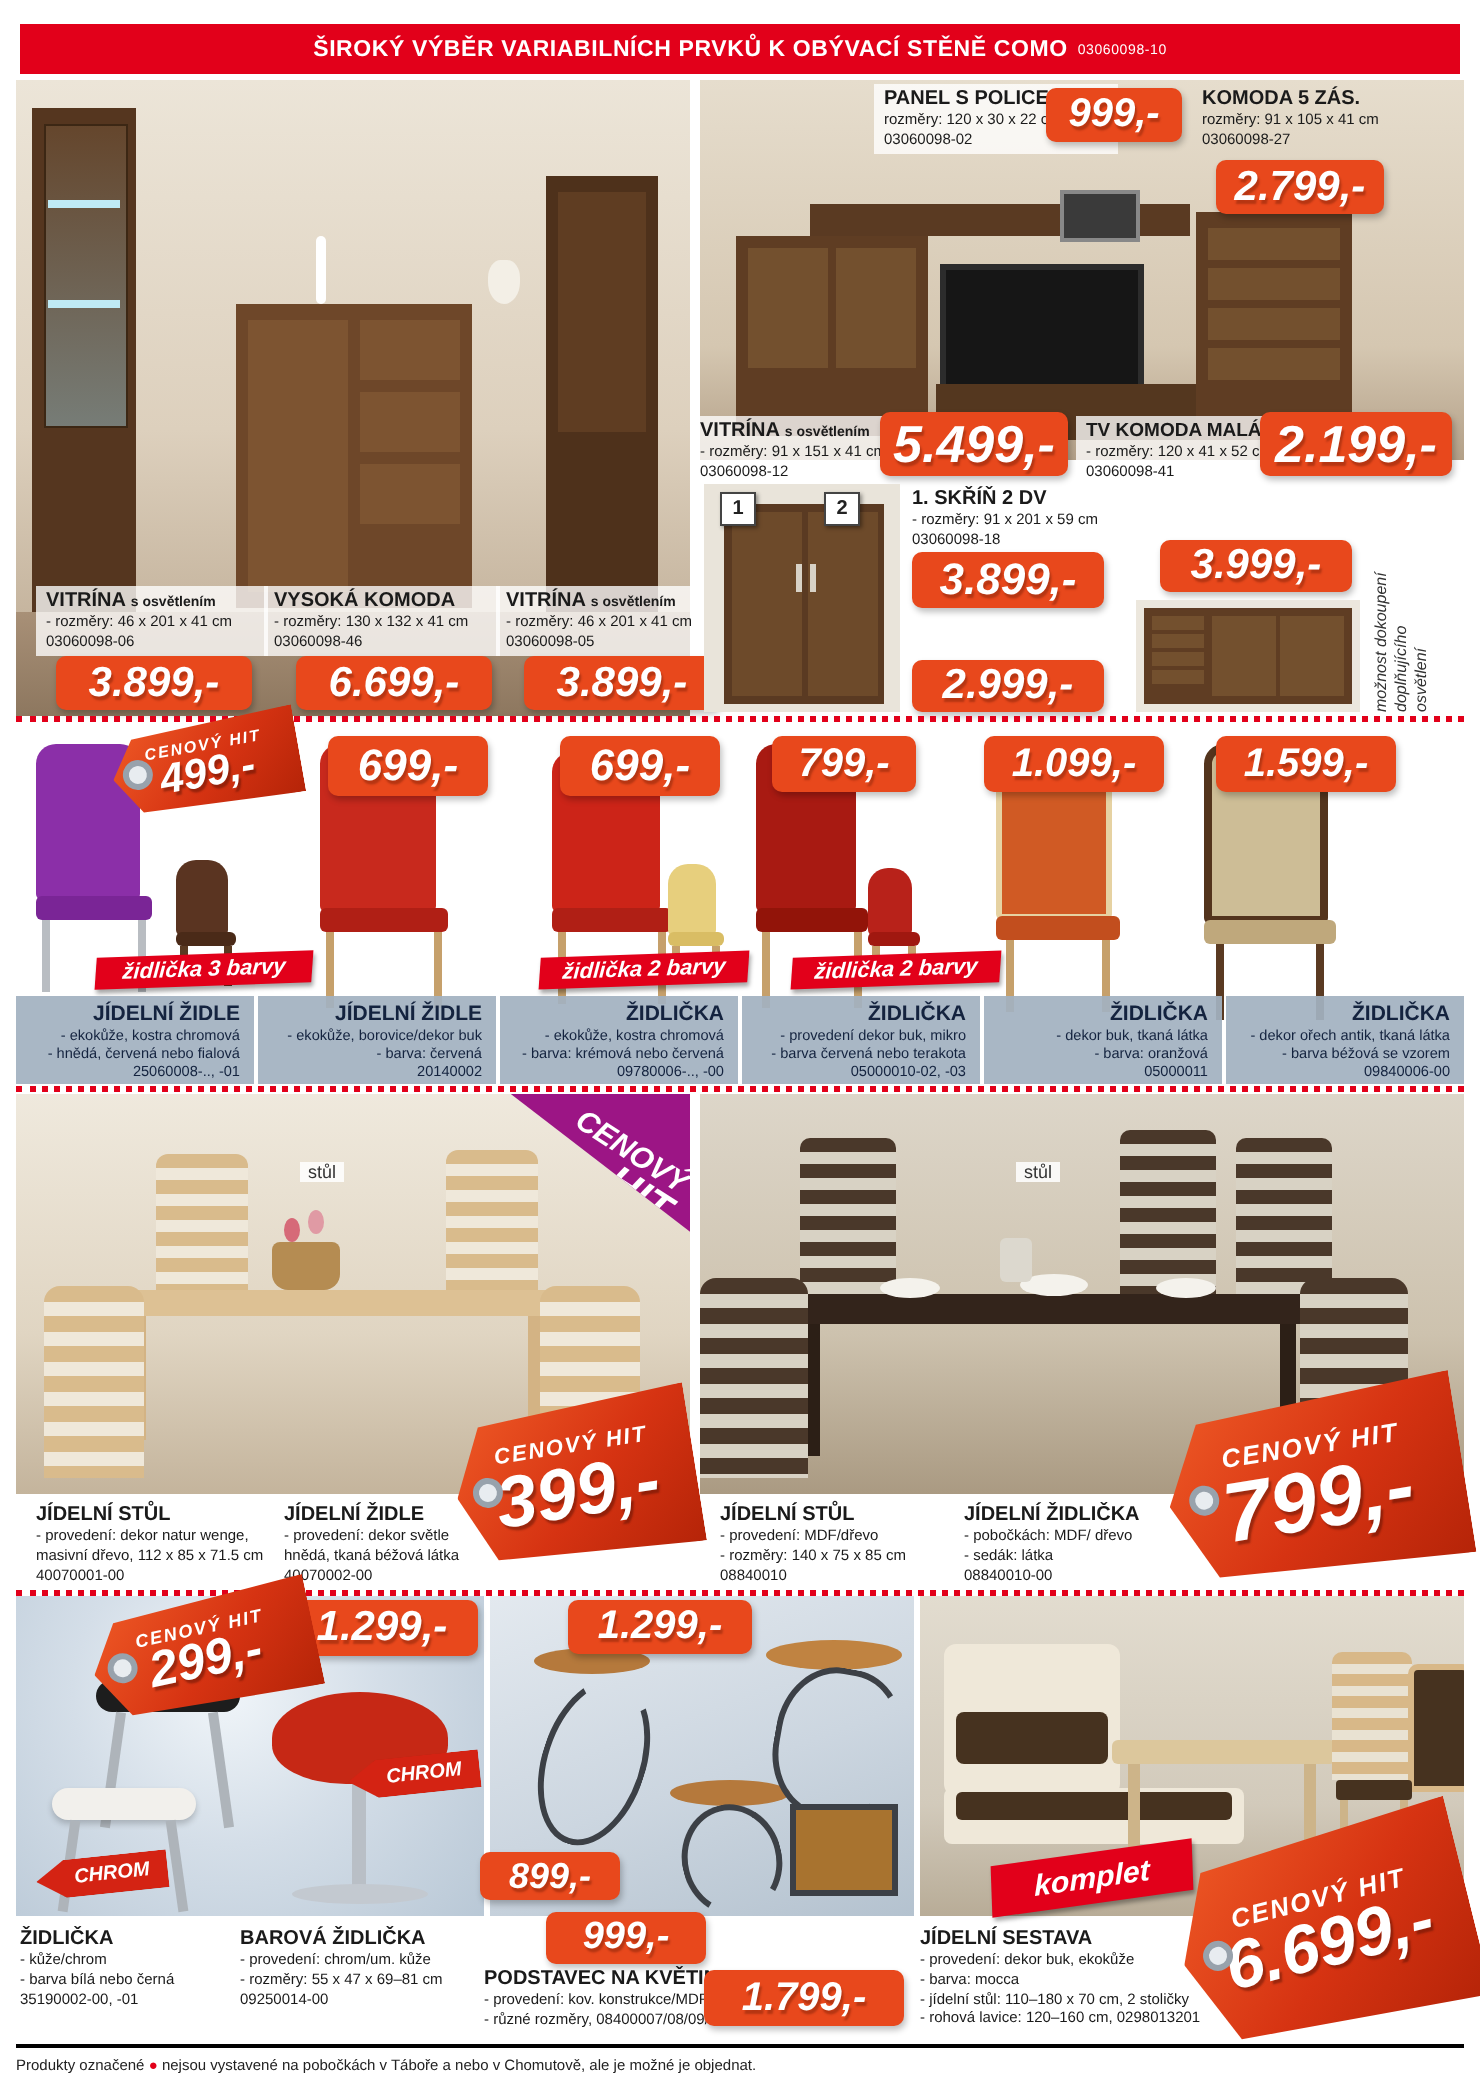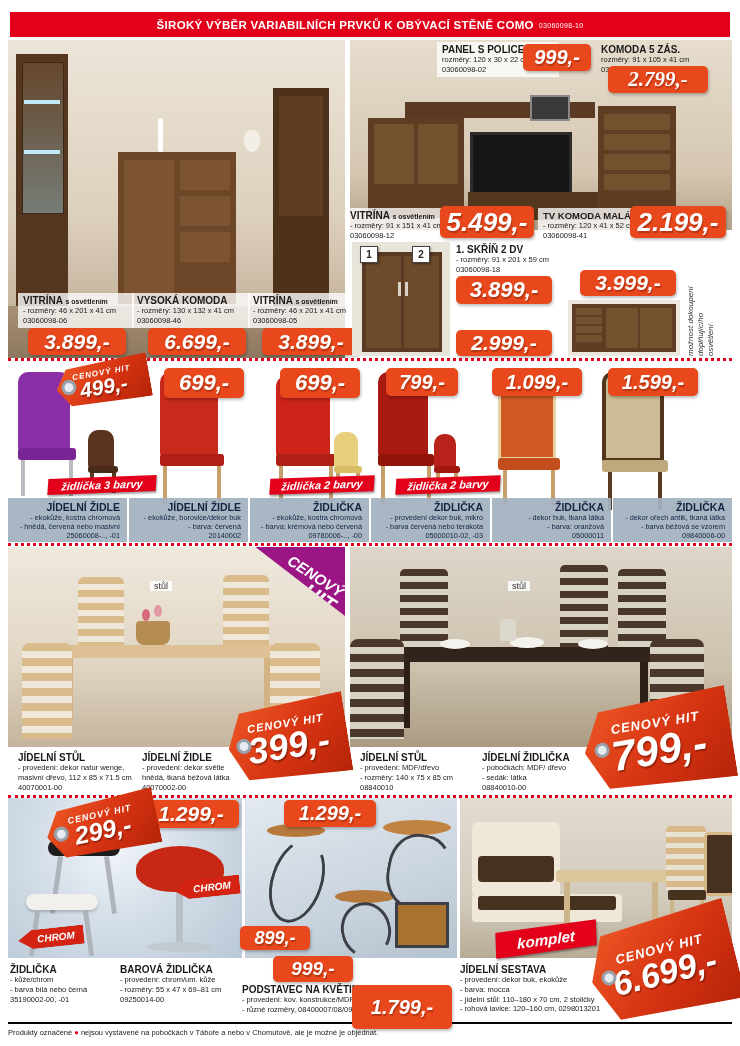--- a/index.html
+++ b/index.html
@@ -103,21 +103,21 @@
     <div class="t">PANEL S POLICEMI</div>
     <div class="l">rozměry: 120 x 30 x 22 cm</div>
     <div class="l">03060098-02</div>
   </div>
   <div class="price" style="left:523px;top:44px;width:68px;height:27px;font-size:20px;">999,-</div>
   <div class="pinfo" style="left:596px;top:42px;width:130px;background:none;">
     <div class="t">KOMODA 5 ZÁS.</div>
     <div class="l">rozměry: 91 x 105 x 41 cm</div>
     <div class="l">03060098-27</div>
   </div>
-  <div class="price" style="left:608px;top:66px;width:100px;height:27px;font-size:21px;font-family:Liberation Serif, serif;">2.799,-</div>
+  <div class="price" style="left:608px;top:80px;width:84px;height:27px;font-size:21px;">2.799,-</div>
 
   <div class="pinfo" style="left:345px;top:208px;width:92px;">
     <div class="t"><span>VITRÍNA</span> <span class="sfx">s osvětlením</span></div>
     <div class="l">- rozměry: 91 x 151 x 41 cm</div>
     <div class="l">03060098-12</div>
   </div>
   <div class="price" style="left:440px;top:206px;width:94px;height:32px;font-size:26px;">5.499,-</div>
   <div class="pinfo" style="left:538px;top:208px;width:88px;">
     <div class="t" style="font-size:9.5px;">TV KOMODA MALÁ</div>
     <div class="l">- rozměry: 120 x 41 x 52 cm</div>
@@ -241,21 +241,21 @@
   <div class="price" style="left:492px;top:368px;width:90px;height:28px;font-size:20px;">1.099,-</div>
   <div class="price" style="left:608px;top:368px;width:90px;height:28px;font-size:20px;">1.599,-</div>
 
   <div class="ribbon" style="left:48px;top:477px;width:108px;height:16px;">židlička 3 barvy</div>
   <div class="ribbon" style="left:270px;top:477px;width:104px;height:16px;">židlička 2 barvy</div>
   <div class="ribbon" style="left:396px;top:477px;width:104px;height:16px;">židlička 2 barvy</div>
 
   <div class="bandcell" style="left:8px;width:105px;">
     <div class="t">JÍDELNÍ ŽIDLE</div>
     <div class="l">- ekokůže, kostra chromová</div>
-    <div class="l">- hnědá, červená nebo masivní</div>
+    <div class="l">- hnědá, červená nebo fialová</div>
     <div class="l">25060008-.., -01</div>
   </div>
   <div class="bandcell" style="left:129px;width:105px;">
     <div class="t">JÍDELNÍ ŽIDLE</div>
     <div class="l">- ekokůže, borovice/dekor buk</div>
     <div class="l">- barva: červená</div>
     <div class="l">20140002</div>
   </div>
   <div class="bandcell" style="left:250px;width:105px;">
     <div class="t">ŽIDLIČKA</div>
@@ -393,21 +393,21 @@
     <div class="blk" style="left:26px;top:40px;width:46px;height:80px;border:3px solid #3c4046;border-radius:50%;border-top-color:transparent;transform:rotate(18deg);background:transparent;"></div>
     <div class="blk" style="left:90px;top:92px;width:60px;height:13px;background:#b5793c;border-radius:50%;"></div>
     <div class="blk" style="left:96px;top:104px;width:44px;height:50px;border:3px solid #3c4046;border-radius:50%;border-bottom-color:transparent;transform:rotate(-14deg);background:transparent;"></div>
     <div class="blk" style="left:138px;top:22px;width:68px;height:15px;background:#c08341;border-radius:50%;"></div>
     <div class="blk" style="left:142px;top:36px;width:58px;height:70px;border:3px solid #3c4046;border-radius:45%;border-right-color:transparent;transform:rotate(10deg);background:transparent;"></div>
     <div class="blk" style="left:150px;top:104px;width:48px;height:40px;background:#a8732f;border:3px solid #3c4046;"></div>
   </div>
   <div class="price" style="left:284px;top:800px;width:92px;height:27px;font-size:20px;">1.299,-</div>
   <div class="price" style="left:240px;top:926px;width:70px;height:24px;font-size:18px;z-index:4;">899,-</div>
   <div class="price" style="left:273px;top:956px;width:80px;height:26px;font-size:19px;z-index:4;">999,-</div>
-  <div class="price" style="left:352px;top:985px;width:100px;height:44px;font-size:20px;z-index:4;">1.799,-</div>
+  <div class="price" style="left:352px;top:985px;width:100px;height:28px;font-size:20px;z-index:4;">1.799,-</div>
   <div class="winfo" style="left:242px;top:982px;width:130px;z-index:3;">
     <div class="t">PODSTAVEC NA KVĚTINY</div>
     <div class="l">- provedení: kov. konstrukce/MDF</div>
     <div class="l">- různé rozměry, 08400007/08/09/10</div>
   </div>
 
   <div class="photo" style="left:460px;top:798px;width:272px;height:160px;background:linear-gradient(180deg,#e2dccf 0%,#d2cabb 65%,#b8ac97 100%);">
     <div class="blk" style="left:12px;top:24px;width:88px;height:76px;background:#efe8d9;border-radius:6px;"></div>
     <div class="blk" style="left:18px;top:58px;width:76px;height:26px;background:#46321f;border-radius:4px;"></div>
     <div class="blk" style="left:12px;top:96px;width:150px;height:28px;background:#efe8d9;border-radius:4px;"></div>

